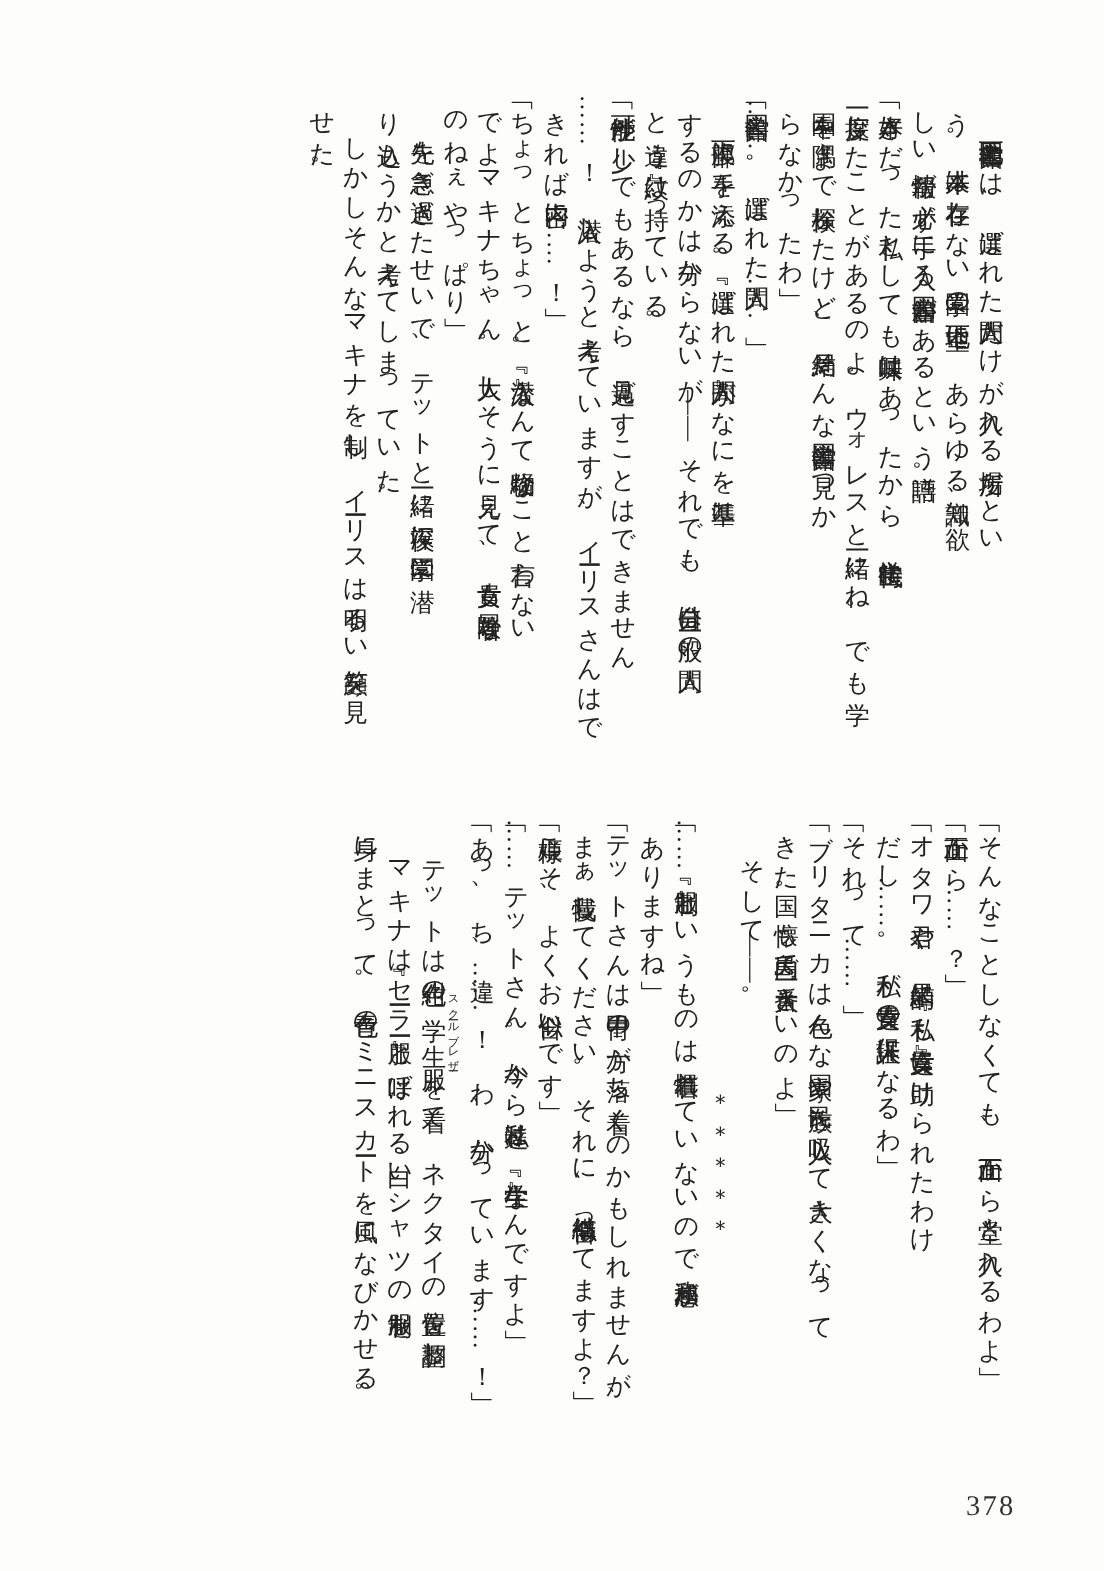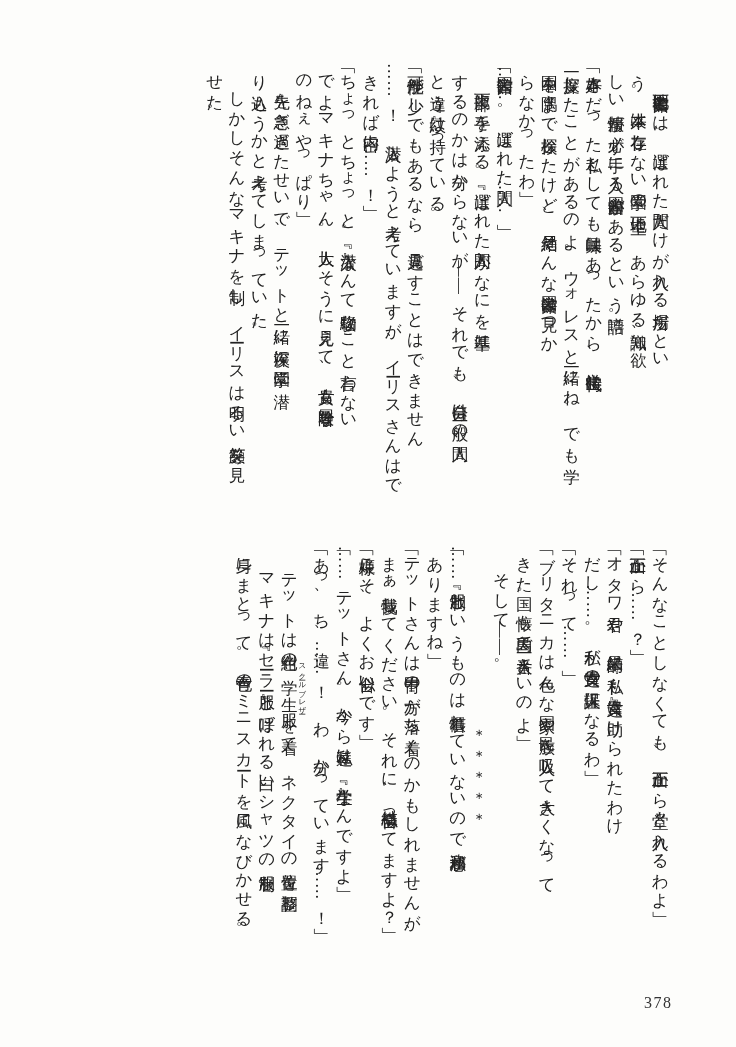--- a/index.html
+++ b/index.html
@@ -44,21 +44,21 @@
   ruby { ruby-position: over; }
   rt {
     font-size: 7.5px;
     letter-spacing: 0;
     font-family: "Liberation Serif", "DejaVu Serif", serif;
   }
   .page-number {
     position: absolute;
     left: 644px;
     top: 994px;
-    font-size: 16px;
+    font-size: 19px;
     letter-spacing: 1.5px;
     color: #333333;
   }
 </style>
 </head>
 <body>
 
 <div class="page">
 
   <div id="top-block" class="vblock">

